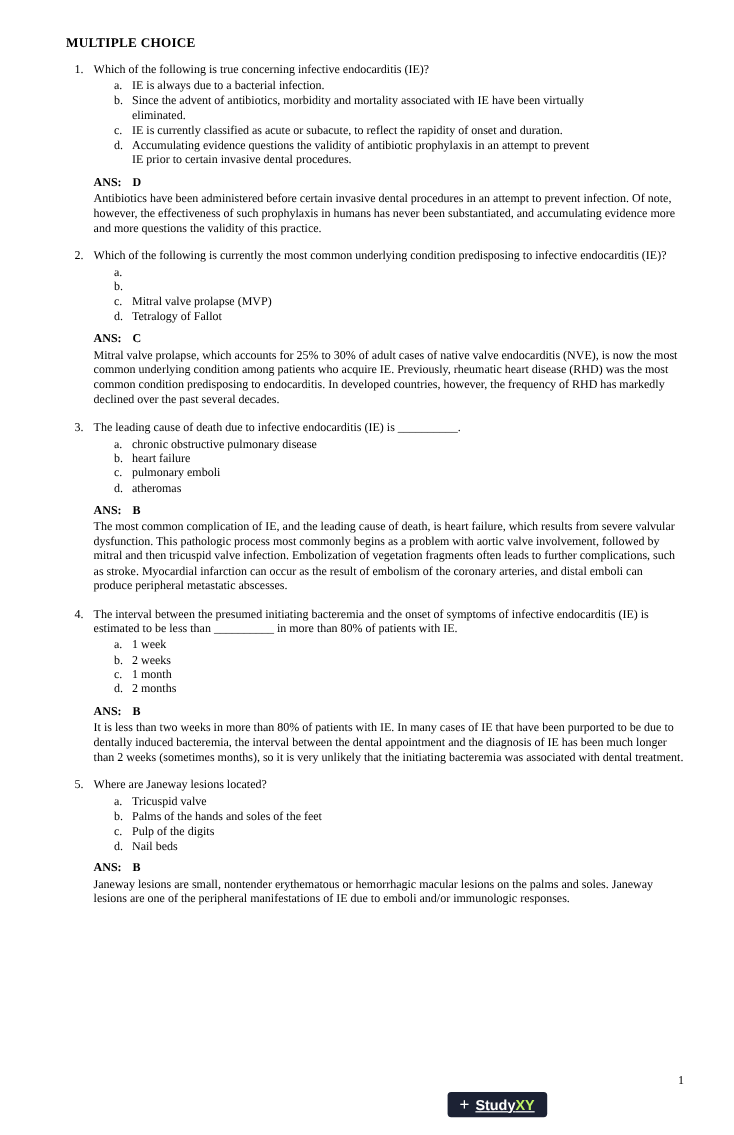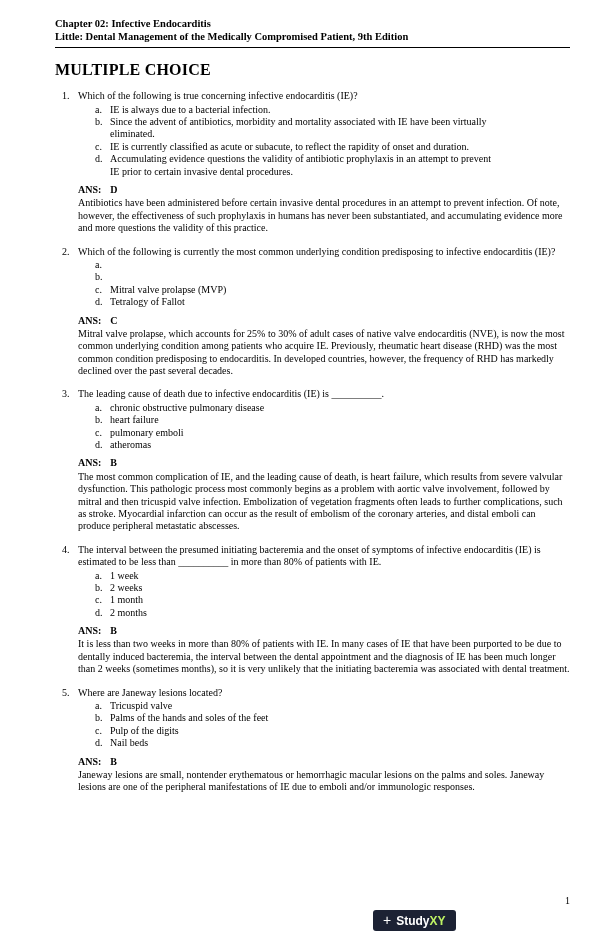--- a/index.html
+++ b/index.html
@@ -18,21 +18,21 @@
   .doc-header {
     font-weight: bold;
     font-size: 10.5px;
     line-height: 1.25;
     border-bottom: 1px solid #000;
     padding-bottom: 4px;
   }
 
   .section-title {
     font-weight: bold;
-    font-size: 16px;
+    font-size: 11px;
     margin: 13px 0 11px 0;
     letter-spacing: 0.2px;
   }
 
   .question {
     font-size: 10px;
     line-height: 1.24;
     margin: 0 0 11px 7px;
   }
   .q-row { display: flex; }
@@ -65,31 +65,27 @@
     padding: 0 10px;
     display: flex;
     align-items: center;
     gap: 5px;
     font-family: "Liberation Sans", sans-serif;
     font-weight: bold;
     font-size: 12px;
     color: #ffffff;
   }
   .plus { font-weight: normal; font-size: 14px; line-height: 1; margin-top: -1px; }
-  .brand-text { display: inline-flex; }
+  .brand-text { display: inline-flex; text-decoration: underline; }
   .brand-xy { color: #bef264; }
 </style>
 </head>
 <body>
 
 <div class="page">
-  <div class="doc-header">
-    <div>Chapter 02: Infective Endocarditis</div>
-    <div>Little: Dental Management of the Medically Compromised Patient, 9th Edition</div>
-  </div>
 
   <div class="section-title">MULTIPLE CHOICE</div>
 
   <div id="questions">
       <div class="question">
         <div class="q-row">
           <span class="q-num">1.</span>
           <span class="q-text">Which of the following is true concerning infective endocarditis (IE)?</span>
         </div>
         <div class="options">

